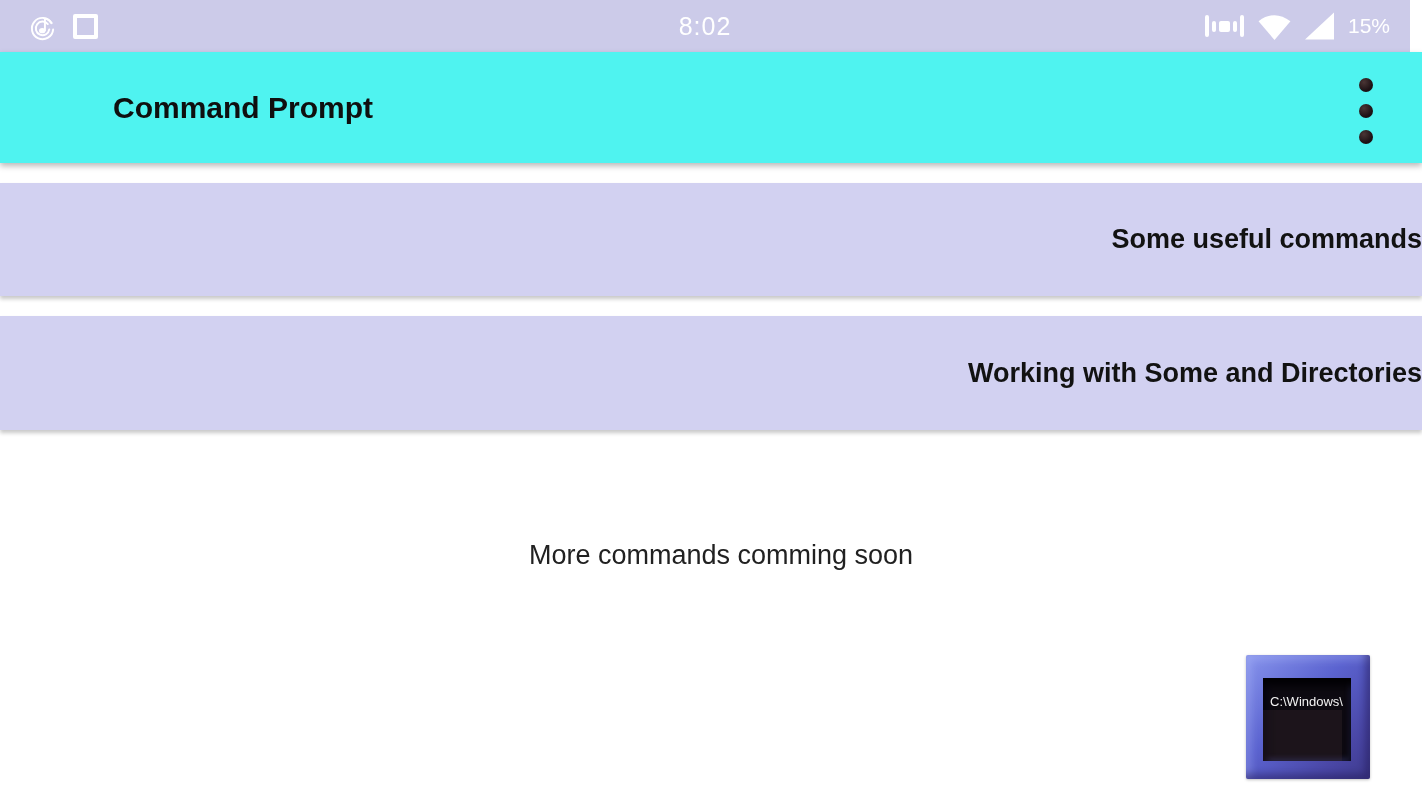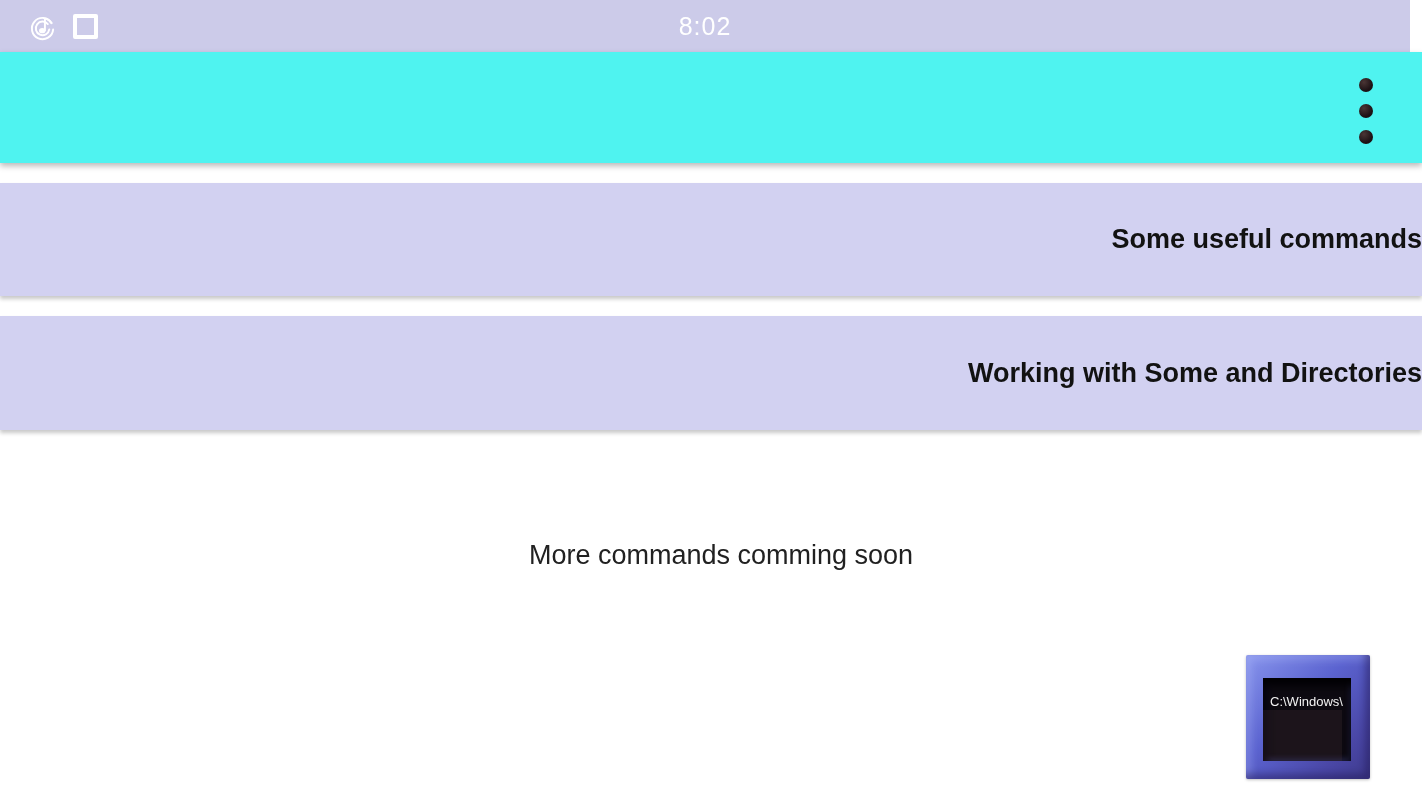--- a/index.html
+++ b/index.html
@@ -163,23 +163,40 @@
         <path d="M18.5 20 L18.5 8"></path>
         <path d="M18.5 8 Q23 8.5 24.5 12"></path>
       </g>
       <ellipse cx="15.7" cy="20.3" rx="3.3" ry="2.7" fill="#ffffff"></ellipse>
     </svg>
     <div class="square-notif"></div>
   </div>
 
   <div class="status-time">8:02</div>
 
+  <div class="status-right">
+    <div class="vibrate">
+      <i class="vib-tall"></i>
+        <i class="vib-short"></i>
+        <i class="vib-body"></i>
+        <i class="vib-short"></i>
+        <i class="vib-tall"></i>
+    </div>
+    <svg width="39" height="29" viewBox="0 0 40 30">
+      <path d="M20 29 L3.5 9.5 Q20 -3 36.5 9.5 Z" fill="#ffffff"></path>
+    </svg>
+    <svg width="29" height="28" viewBox="0 0 30 28">
+      <path d="M30 0 L30 28 L0 28 Z" fill="#ffffff"></path>
+    </svg>
+    <span class="battery-pct">15%</span>
+  </div>
 </div>
 
 <div class="app-bar">
+  <div class="app-title">Command Prompt</div>
   <div class="overflow-menu">
     <span class="dot"></span>
     <span class="dot"></span>
     <span class="dot"></span>
   </div>
 </div>
 
 <div class="menu-card menu-card-1">
   <span>Some useful commands</span>
 </div>

